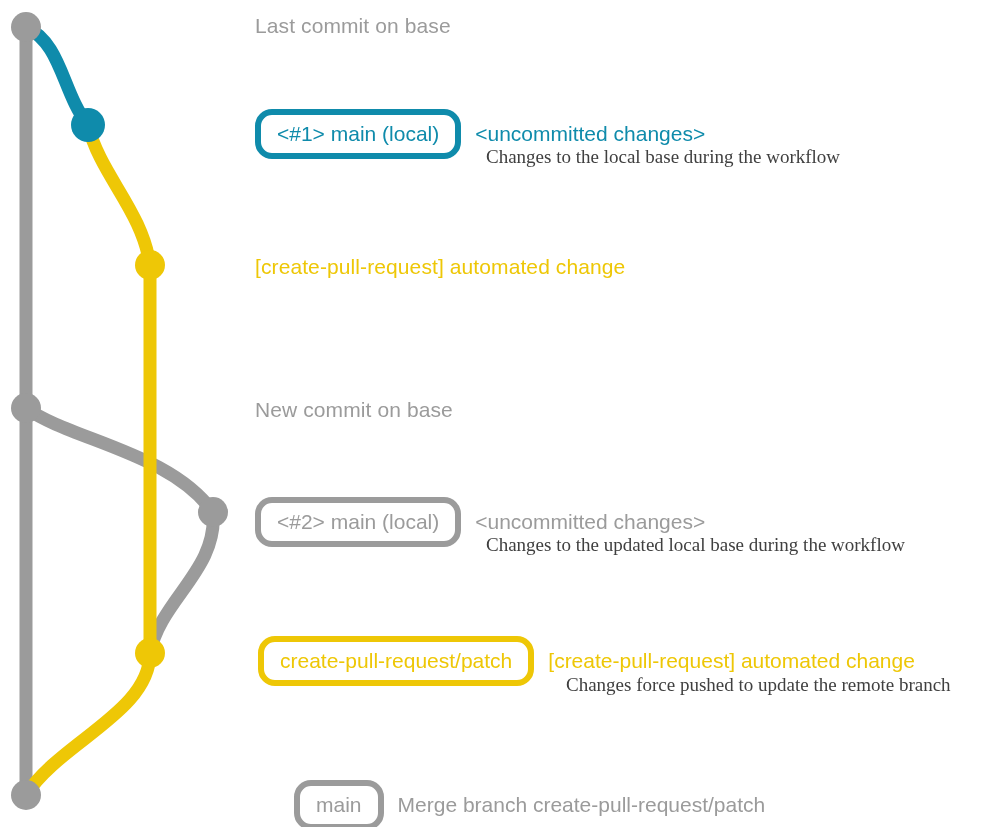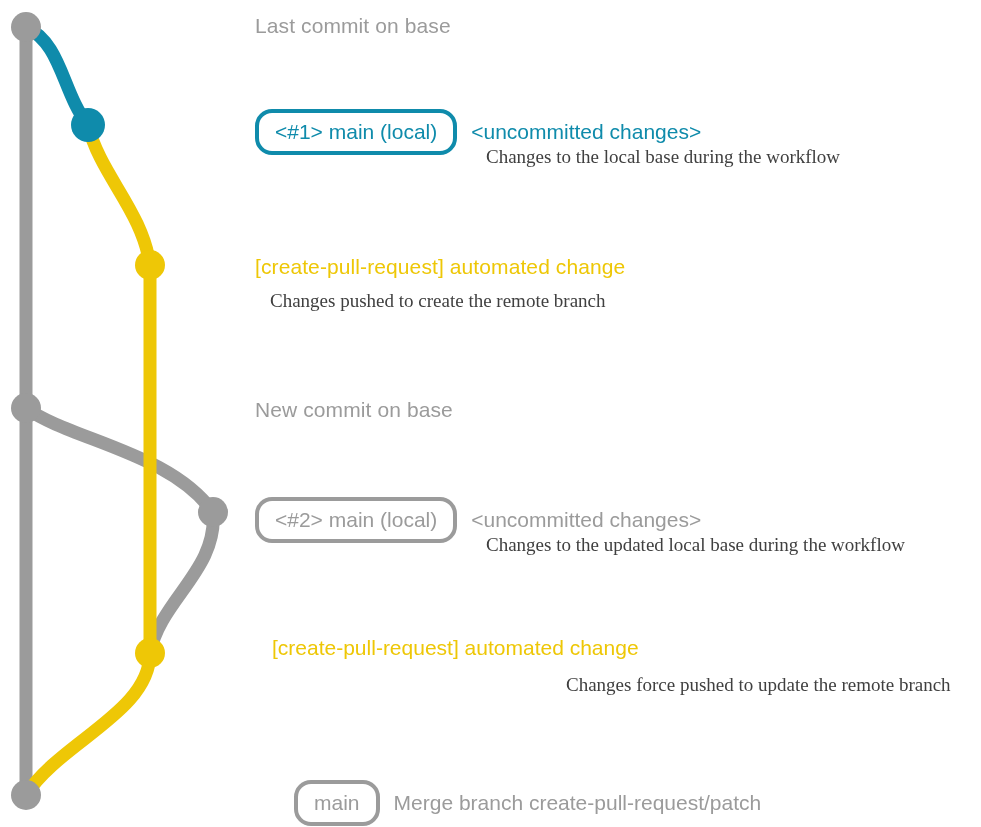--- a/index.html
+++ b/index.html
@@ -44,21 +44,21 @@
     font-size: 21px;
     letter-spacing: 0.1px;
   }
   .msg.gray   { color: #9b9b9b; }
   .msg.yellow { color: #eec706; }
 
   
   .badge {
     display: inline-block;
     box-sizing: border-box;
-    border: 4px solid #701a75;
+    border: 6px solid #701a75;
     border-radius: 17px;
     color: #9b9b9b;
     font-family: "Liberation Sans", sans-serif;
     font-size: 21px;
     line-height: 1;
     padding: 8px 16px 9px 16px;
     background: #ffffff;
     vertical-align: middle;
   }
   .badge.blue   { border-color: #0f8bab; color: #0f8bab; }
@@ -122,31 +122,31 @@
 
   <div class="abs msg gray" style="left:255px; top:14px;">Last commit on base</div>
 
   <div class="row" style="left:255px; top:109px;">
     <span class="badge blue">&lt;#1&gt; main (local)</span>
     <span class="after blue">&lt;uncommitted changes&gt;</span>
   </div>
   <div class="desc" style="left:486px; top:146px;">Changes to the local base during the workflow</div>
 
   <div class="abs msg yellow" style="left:255px; top:255px;">[create-pull-request] automated change</div>
-  <div class="desc" style="left:270px; top:290px;">Changes pushed to create the remote branch</div>
 
   <div class="abs msg gray" style="left:255px; top:398px;">New commit on base</div>
 
   <div class="row" style="left:255px; top:497px;">
     <span class="badge gray">&lt;#2&gt; main (local)</span>
     <span class="after gray">&lt;uncommitted changes&gt;</span>
   </div>
   <div class="desc" style="left:486px; top:534px;">Changes to the updated local base during the workflow</div>
 
   <div class="row" style="left:258px; top:636px;">
+    <span class="badge yellow">create-pull-request/patch</span>
     <span class="after yellow">[create-pull-request] automated change</span>
   </div>
   <div class="desc" style="left:566px; top:674px;">Changes force pushed to update the remote branch</div>
 
   <div class="row" style="left:258px; top:780px;padding-left:36px;">
     <span class="badge gray">main</span>
     <span class="after gray">Merge branch create-pull-request/patch</span>
   </div>
 
 </div>

